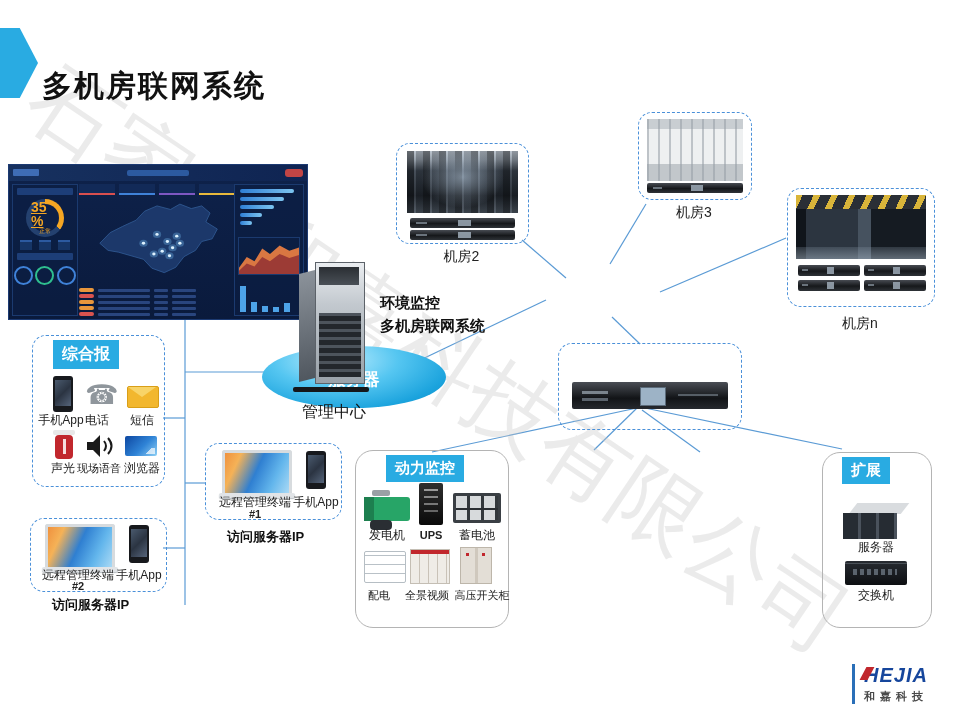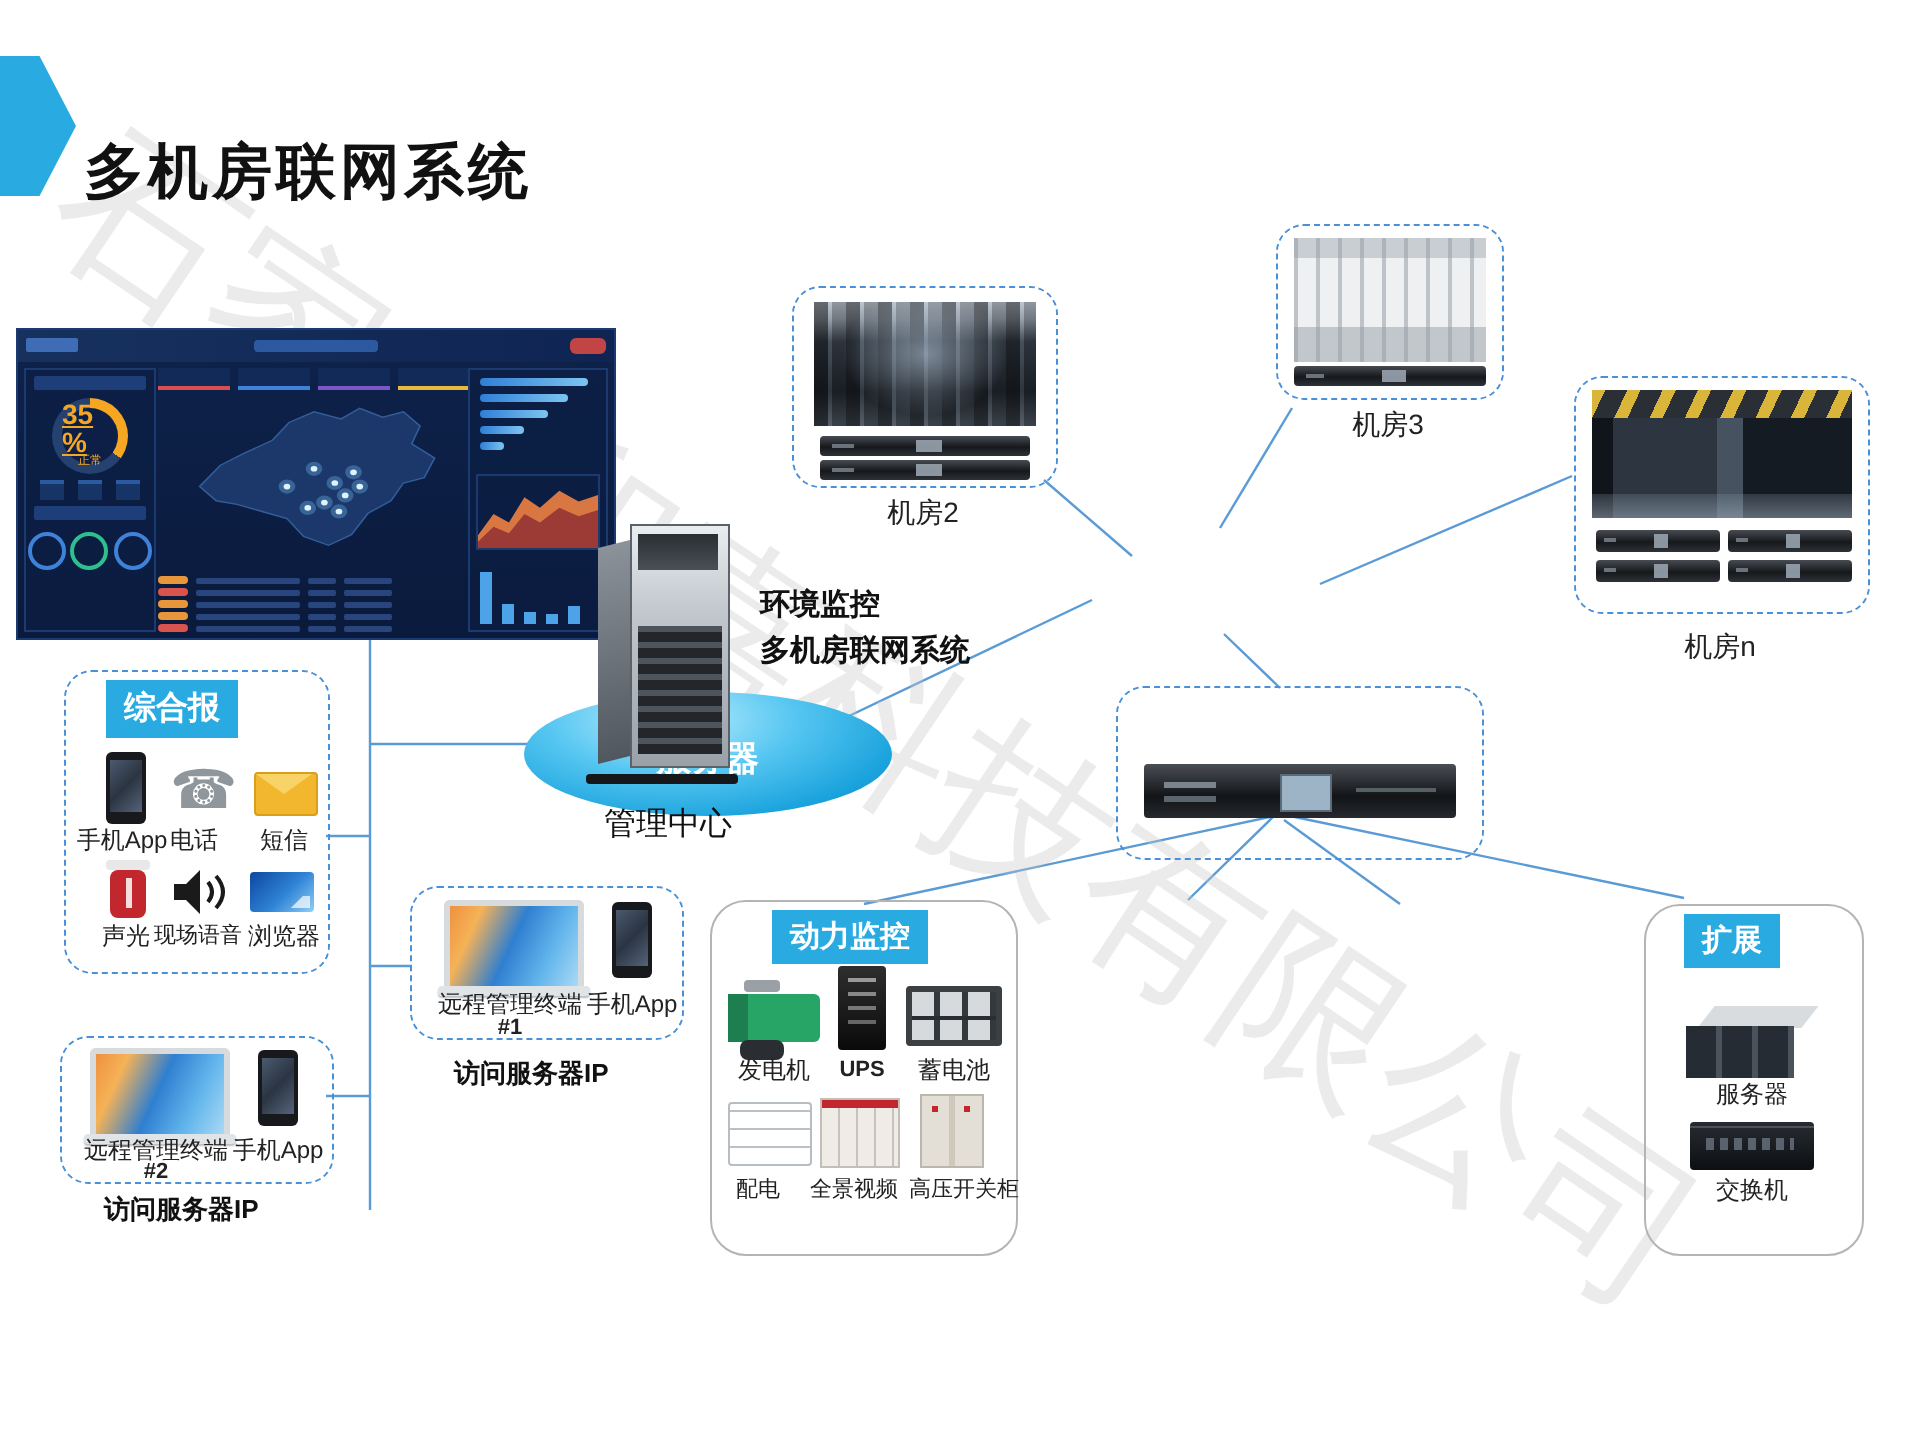--- a/index.html
+++ b/index.html
@@ -441,14 +441,21 @@
     <div class="chip" style="left:19px;top:4px">扩展</div>
     <div class="ic ic-extsrv" style="left:20px;top:50px;width:64px;height:38px">
         <span class="top"></span>
         <span class="front"></span>
       </div>
     <div class="ilbl" style="left:22px;top:88px;width:62px">服务器</div>
     <div class="ic ic-switch" style="left:22px;top:108px;width:62px;height:24px"></div>
     <div class="ilbl" style="left:22px;top:136px;width:62px">交换机</div>
   </div>
 
+  <div class="logo">
+    <span class="bar"></span>
+    <span>
+      <span class="nm"><span class="accent"></span><span>HEJIA</span></span>
+      <div class="sub">和嘉科技</div>
+    </span>
+  </div>
 
 </div>
 
 </body></html>

